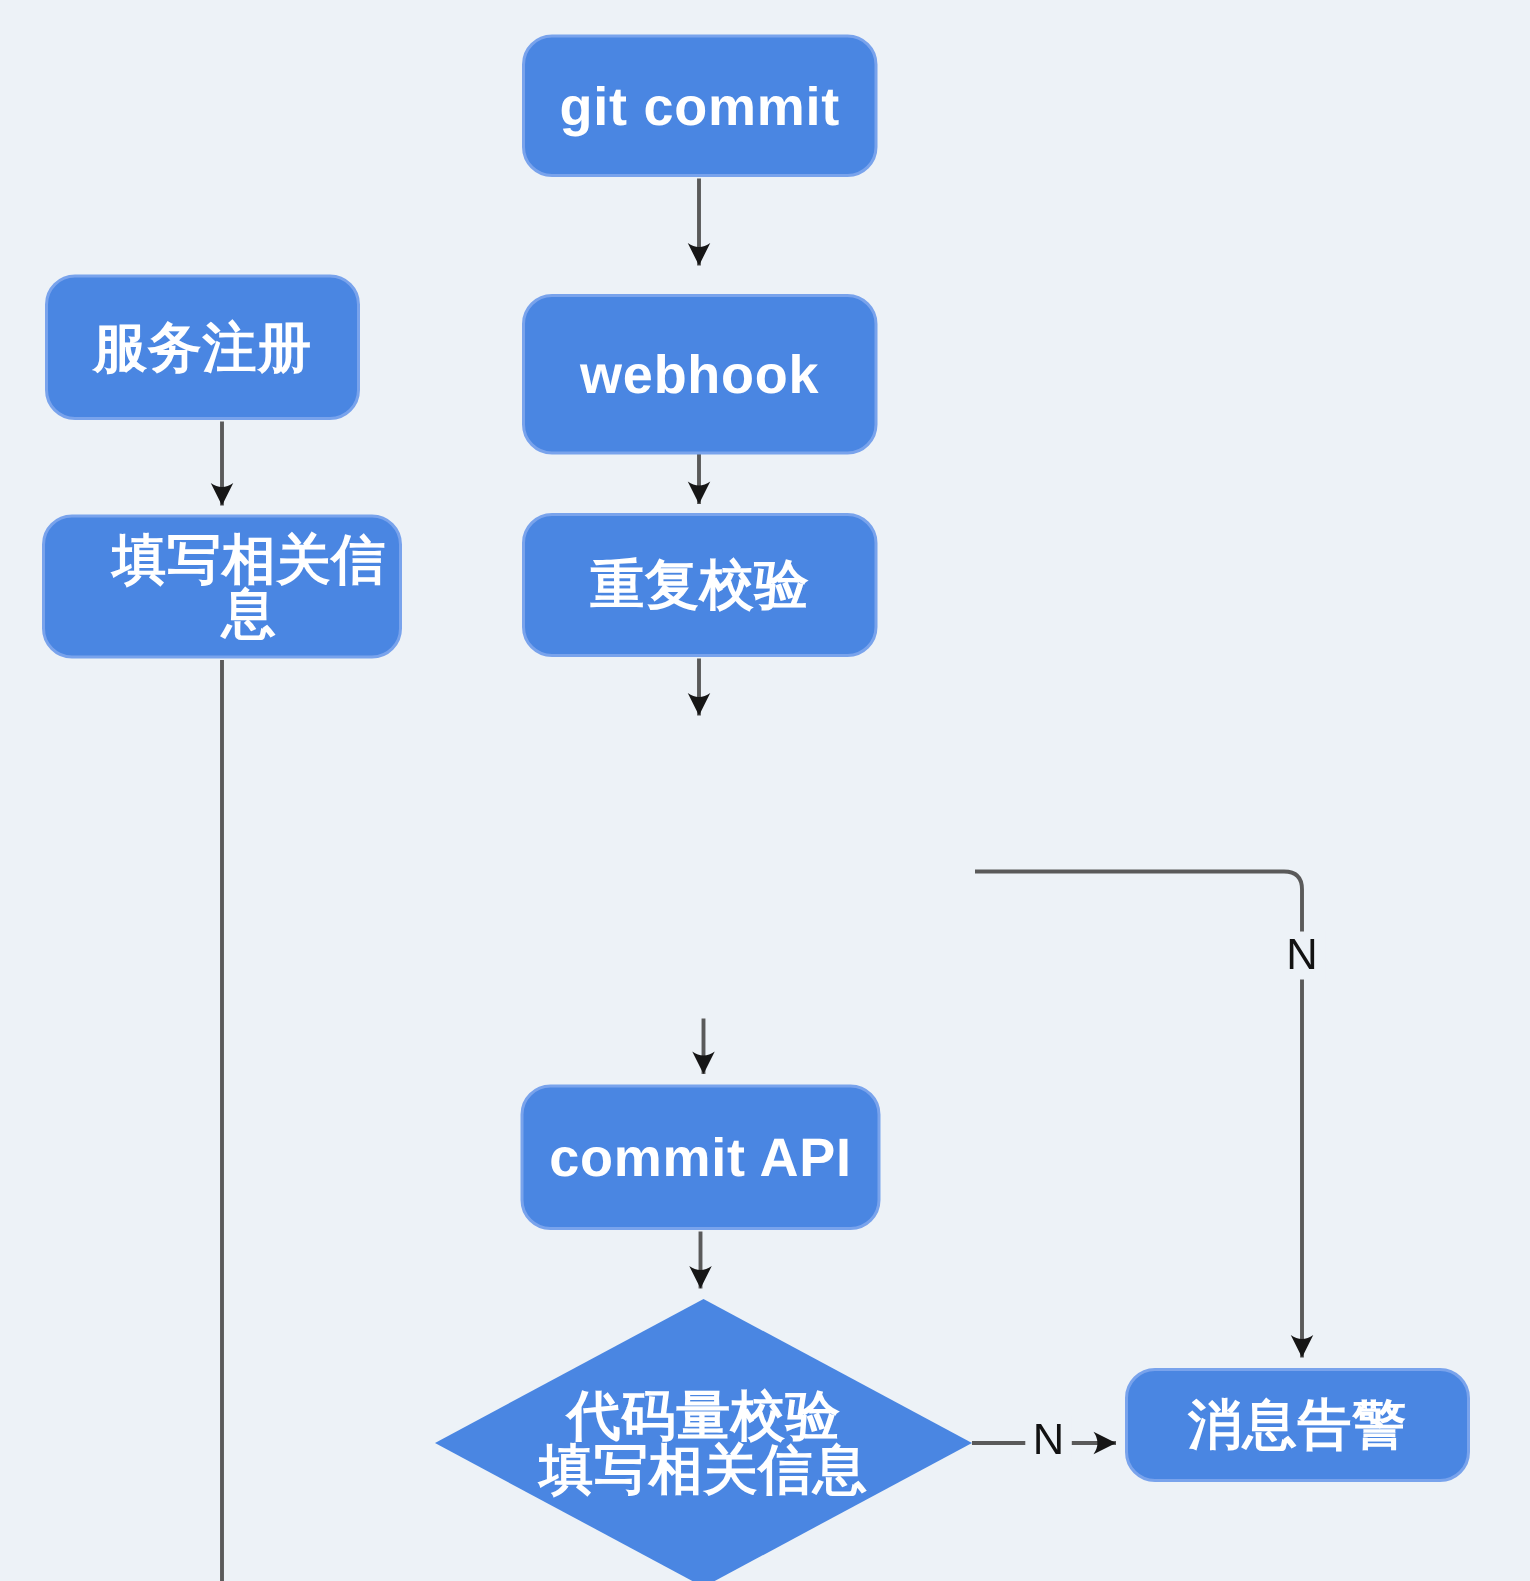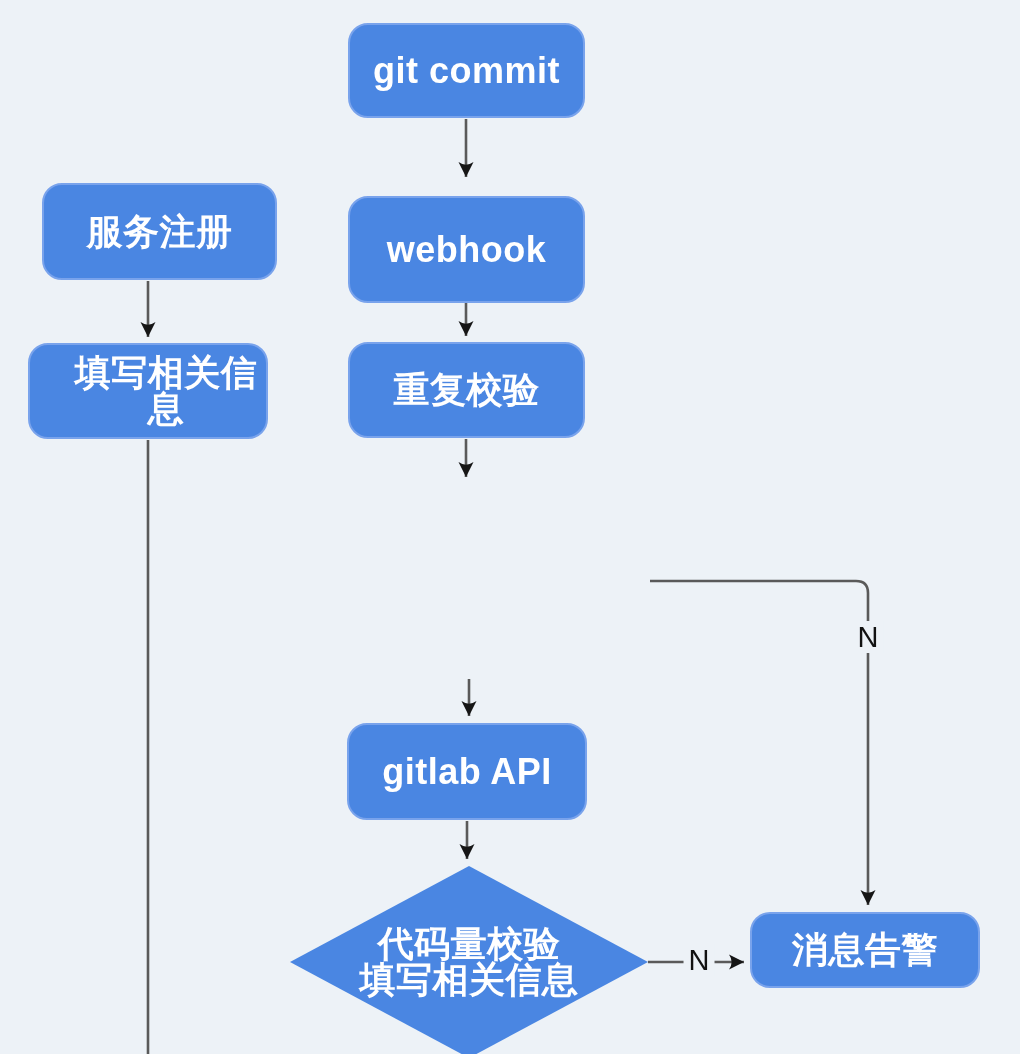--- a/index.html
+++ b/index.html
@@ -55,21 +55,21 @@
   }
   .diamond {
     background: var(--node-fill);
     clip-path: polygon(50% 0%, 100% 50%, 50% 100%, 0% 50%);
   }
   
   #n-git-commit  { left: 348px; top: 23px;  width: 237px; height: 95px; }
   #n-webhook     { left: 348px; top: 196px; width: 237px; height: 107px; text-align: right; }
   #n-dup-check   { left: 348px; top: 342px; width: 237px; height: 96px; }
   #n-gitlab-api  { left: 347px; top: 723px; width: 240px; height: 97px; }
-  #n-service-reg { left: 42px;  top: 183px; width: 235px; height: 97px; }
+  #n-service-reg { left: 30px;  top: 183px; width: 210px; height: 97px; }
   #n-fill-info   { left: 28px;  top: 343px; width: 240px; height: 96px; padding-left: 36px; }
   #n-msg-alert   { left: 750px; top: 912px; width: 230px; height: 76px; }
   
   #n-commit-msg-check { left: 288px; top: 484px; width: 362px; height: 194px; }
   #n-code-check       { left: 290px; top: 866px; width: 358px; height: 192px; }
   .edge-label {
     position: absolute;
     transform: translate(-50%, -50%);
     background: var(--page-bg);
     color: var(--edge-label-text);
@@ -110,21 +110,21 @@
   <div class="node rect" id="n-webhook">
     <span>webhook</span>
   </div>
 
   <div class="node rect" id="n-dup-check">
     <span>重复校验</span>
   </div>
 
 
   <div class="node rect" id="n-gitlab-api">
-    <span>gitlab API</span>
+    <span>commit API</span>
   </div>
 
   <div class="node diamond" id="n-code-check">
     <div>
       <div>代码量校验</div>
       <div>填写相关信息</div>
     </div>
   </div>
 
   <div class="node rect" id="n-service-reg">

